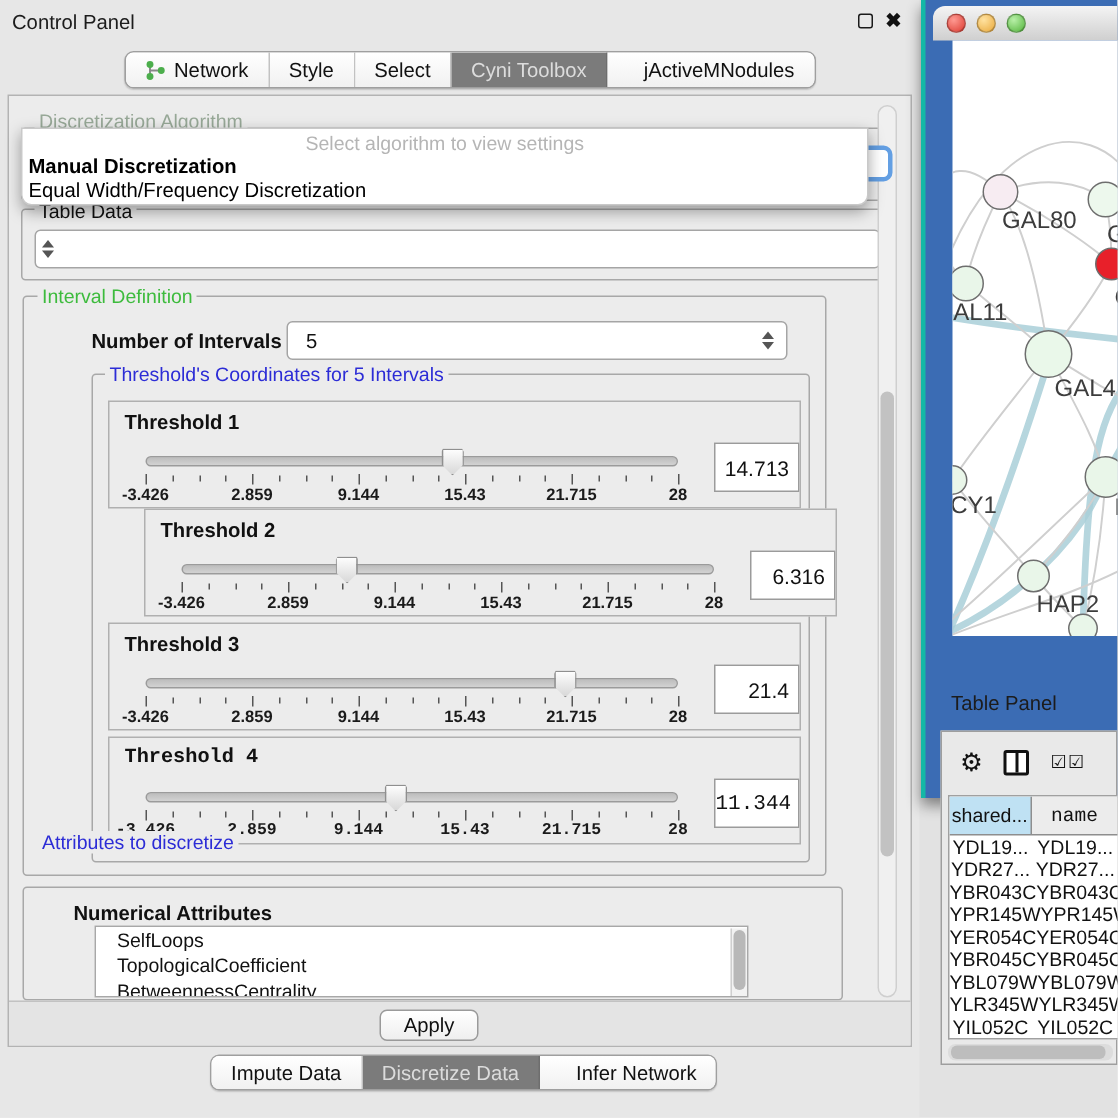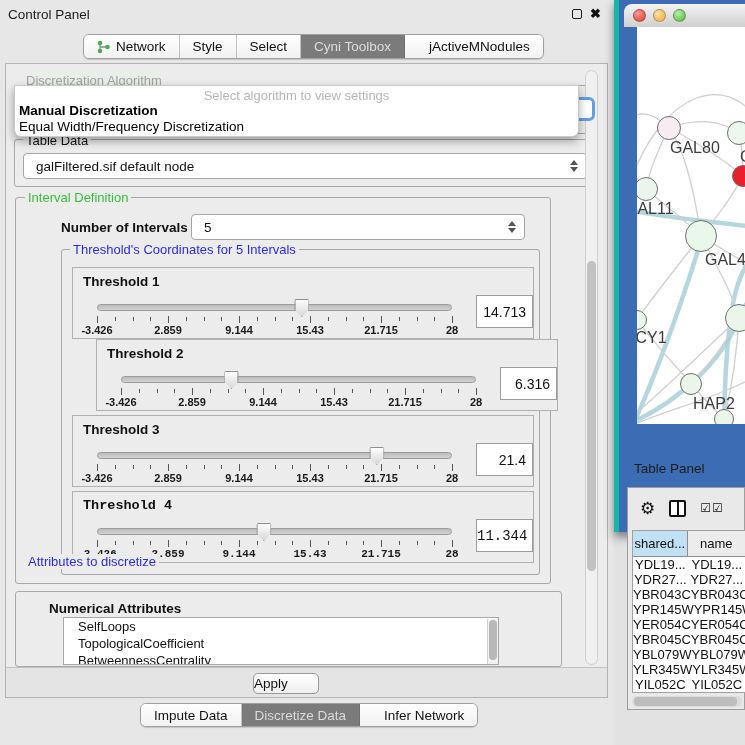--- a/index.html
+++ b/index.html
@@ -65,28 +65,28 @@
   #attr-list { position:absolute; left:62px; top:616px; width:436px; height:48px; background:#fff; border:1px solid #a8a8a8; overflow:hidden; }
   .attr-item { font-size:13px; color:#111; padding-left:14px; line-height:17px; white-space:nowrap; }
   #attr-scroll { position:absolute; left:423px; top:1px; width:11px; height:46px; background:#f2f2f2; border-left:1px solid #cfcfcf; }
   #attr-thumb { position:absolute; left:1px; top:1px; width:8px; height:40px; background:#b8b8b8; border-radius:4px; }
 
   
   #cp-vscroll { position:absolute; left:579px; top:6px; width:13px; height:595px; background:#f0f0f0; border:1px solid #cfcfcf; border-radius:7px; }
   #cp-vthumb { position:absolute; left:1px; top:190px; width:9px; height:310px; background:#c2c2c2; border-radius:5px; }
 
   #apply-bar { position:absolute; left:0px; top:603px; width:601px; height:30px; background:#e4e4e4; border-top:1px solid #c2c2c2; }
-  #apply-btn { position:absolute; left:247px; top:5px; width:66px; height:21px; background:linear-gradient(#ffffff,#efefef); border:1px solid #9a9a9a; border-radius:5px; font-size:13.5px; color:#111; line-height:19px; }
+  #apply-btn { position:absolute; left:247px; top:5px; width:66px; height:21px; background:linear-gradient(#ffffff,#efefef); border:1px solid #9a9a9a; border-radius:5px; font-size:13.5px; color:#111; text-align:center; line-height:19px; }
 
   
   .net-icon { width:14px; height:14px; display:inline-block; }
 
   
   #right-col { position:absolute; left:613px; top:0; width:132px; height:745px; background:#e2e2e2; }
-  #net-window { position:absolute; left:1px; top:0; width:131px; height:532px; background:#3b6cb4; border-left:5px solid #14b8a6; box-shadow:0 5px 9px rgba(0,0,0,0.45); }
+  #net-window { position:absolute; left:1px; top:0; width:131px; height:532px; background:#3b6cb4; border-left:3px solid #14b8a6; box-shadow:0 5px 9px rgba(0,0,0,0.45); }
   #net-titlebar { position:absolute; left:5px; top:4px; right:0; height:23px; background:linear-gradient(#f4f4f4,#cfcfcf); border-radius:8px 0 0 0; display:flex; align-items:center; padding-left:9px; gap:7px; }
   .light { width:13px; height:13px; border-radius:50%; border:1px solid rgba(0,0,0,0.25); }
   .light.red { background:radial-gradient(circle at 35% 30%, #ff9a92, #dc3c32); }
   .light.yellow { background:radial-gradient(circle at 35% 30%, #ffe2a0, #e9a93c); }
   .light.green { background:radial-gradient(circle at 35% 30%, #b8f0a8, #54b43c); }
   #net-canvas { position:absolute; left:18px; top:27px; width:113px; height:397px; background:#ffffff; overflow:hidden; }
   #net-canvas svg { position:absolute; left:0; top:0; }
   .node { position:absolute; border-radius:50%; border:1.5px solid #6e6e6e; }
   .node-label { position:absolute; font-size:16px; color:#3c3c3c; white-space:nowrap; }
 
@@ -94,21 +94,21 @@
   #tp-body { position:absolute; left:14px; top:487px; width:118px; height:223px; background:#e9e9e9; border:1px solid #9e9e9e; }
   #tp-toolbar { position:absolute; left:0; top:0; width:100%; height:40px; display:flex; align-items:center; gap:14px; padding-left:12px; }
   .gear { font-size:17px; color:#111; }
   .col-icon { width:17px; height:17px; border:2px solid #111; border-radius:2px; background:#fff; position:relative; }
   .col-icon::after { content:""; position:absolute; left:6px; top:0; width:2px; height:13px; background:#111; }
   .checks { font-size:12px; color:#111; letter-spacing:1px; }
   #tp-table { position:absolute; left:4px; top:42px; width:114px; height:163px; background:#fff; border:1px solid #a0a0a0; border-right:none; overflow:hidden; }
   .tp-header { display:flex; height:26px; border-bottom:1px solid #8e8e8e; }
   .tp-hcell { font-size:13px; color:#111; text-align:center; line-height:25px; border-right:1px solid #8e8e8e; overflow:visible; white-space:nowrap; }
   .tp-hcell.c1 { width:75px; background:#bfe1f3; }
-  .tp-hcell.c2 { width:80px; background:#ececec; }
+  .tp-hcell.c2 { width:80px; background:#ececec;font-family:Liberation Mono, monospace; }
   .tp-row { display:flex; height:15px; }
   .tp-cell { font-size:13px; color:#111; text-align:center; white-space:nowrap; line-height:15px; }
   .tp-cell.c1 { width:75px; }
   .tp-cell.c2 { width:80px; }
   #tp-hscroll { position:absolute; left:4px; top:208px; width:110px; height:11px; background:#dcdcdc; border-radius:5px; }
   #tp-hthumb { position:absolute; left:2px; top:1px; width:103px; height:9px; background:#bdbdbd; border-radius:4px; }
 </style>
 </head>
 <body>
 
@@ -157,21 +157,20 @@
 
       <div id="alg-popup">
         <div class="hint">Select algorithm to view settings</div>
         <div class="opt bold">Manual Discretization</div>
         <div class="opt">Equal Width/Frequency Discretization</div>
       </div>
 
       <div class="groupbox" style="left:8px; top:75px; width:581px; height:48px;"></div>
       <span class="group-label gl-black" style="left:17px; top:69px;">Table Data</span>
       <div class="combo" style="left:17px; top:89px; width:564px; height:26px;">
-        <span class="val">galFiltered.sif default node</span>
         <span class="stepper">
             <span class="tri-up"></span>
             <span class="tri-dn"></span>
           </span>
       </div>
 
       <div class="groupbox" style="left:9px; top:133px; width:536px; height:387px;"></div>
       <span class="group-label gl-green" style="left:19px; top:126px;">Interval Definition</span>
 
       <span class="bold-label" style="left:55px; top:156px;">Number of Intervals</span>

